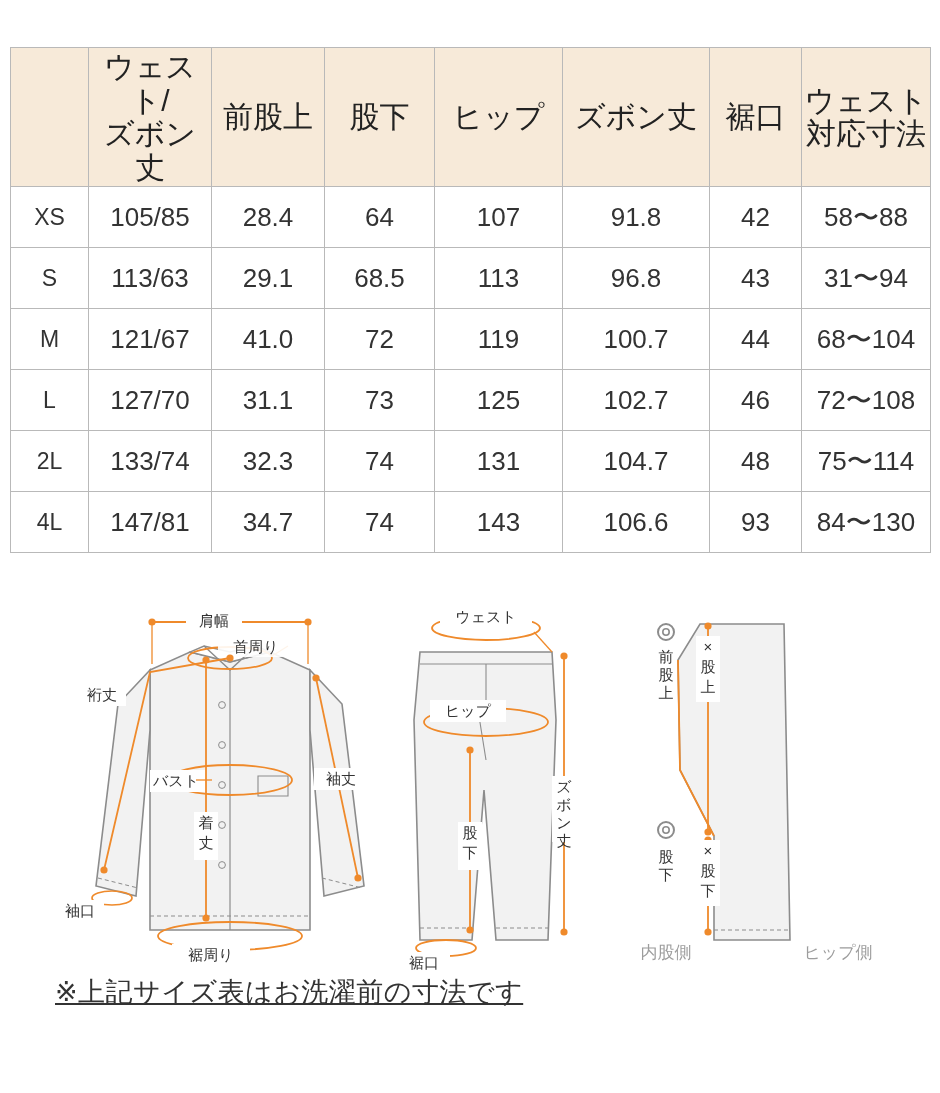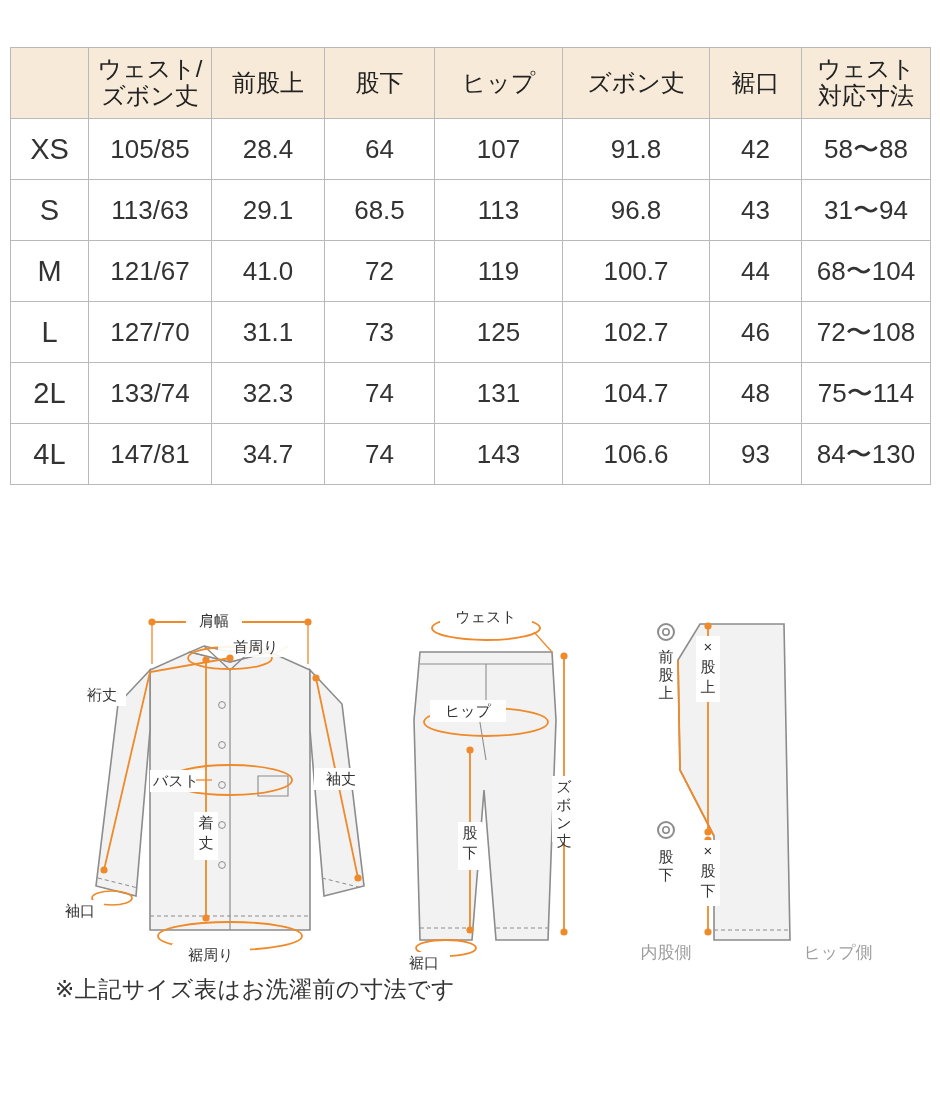--- a/index.html
+++ b/index.html
@@ -3,36 +3,36 @@
 <meta charset="utf-8">
 <style>
   html,body{margin:0;padding:0;background:#ffffff;}
   body{width:940px;height:1093px;font-family:"Liberation Sans","DejaVu Sans",sans-serif;color:#333;}
   .page{position:relative;width:940px;height:1093px;overflow:hidden;}
 
   
   .table-wrap{position:absolute;left:10px;top:47px;width:920px;}
   table{border-collapse:collapse;width:920px;table-layout:fixed;}
   th,td{border:1px solid #b9b9b9;text-align:center;vertical-align:middle;font-weight:normal;}
-  thead th{background:#f7ead9;color:#222;font-size:24px;line-height:1.12;height:66px;padding:2px 2px;}
+  thead th{background:#f7ead9;color:#222;font-size:30px;line-height:1.12;height:66px;padding:2px 2px;}
   thead th.size-col{width:78px;}
   tbody td{font-size:26px;color:#333;height:58px;}
-  tbody td.size-label{font-size:29px;}
+  tbody td.size-label{font-size:23px;}
   col.c0{width:78px}
   col.c1{width:123px}
   col.c2{width:113px}
   col.c3{width:110px}
   col.c4{width:128px}
   col.c5{width:147px}
   col.c6{width:92px}
   col.c7{width:129px}
 
   
   .figs{position:absolute;left:0;top:586px;width:940px;height:420px;margin-top:14px;}
-  .note{position:absolute;left:55px;top:974px;font-size:23px;color:#333;letter-spacing:0.5px;}
+  .note{position:absolute;left:55px;top:974px;font-size:27px;color:#333;letter-spacing:0.5px;text-decoration:underline;}
 
   svg text{font-family:"Liberation Sans","DejaVu Sans",sans-serif;fill:#333;}
   .lbl{font-size:15px;}
   .lbl-gray{font-size:17px;fill:#9d9d9d;}
 </style>
 </head>
 <body>
 
 <div class="page">
 

